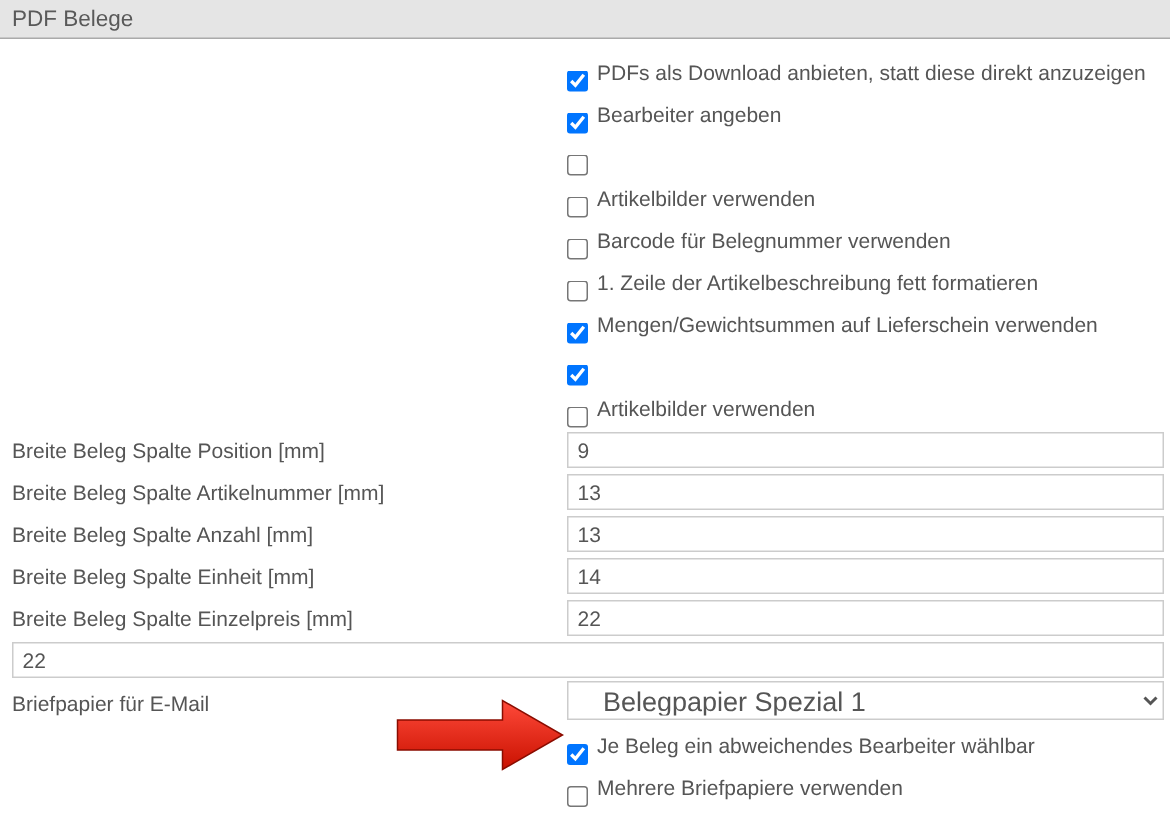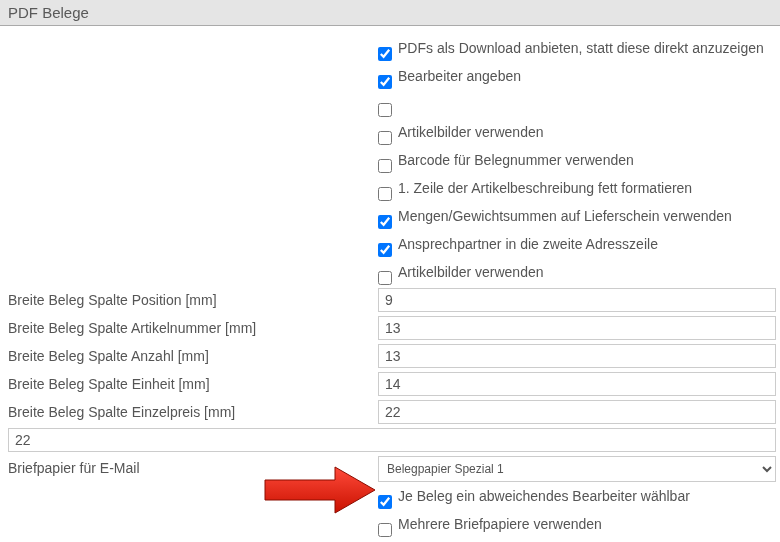--- a/index.html
+++ b/index.html
@@ -3,21 +3,21 @@
 <meta charset="utf-8">
 <style>
 html,body{margin:0;padding:0;font-family:Arial,Helvetica,sans-serif;font-size:14px;color:#555;background:#fff}
 .wrap{width:780px}
 .hdr{background:#e5e5e5;color:#595959;padding:4px 8px;font-size:15px;border-bottom:1px solid #aaa}
 .content{padding:8px 0 8px 8px}
 .row{display:flex;align-items:center;min-height:28px;line-height:28px}
 .lab{width:370px;padding-left:0}
 .ctl{flex:1;padding-right:4px}
 .ctl input[type=text]{width:100%;box-sizing:border-box;height:24px;border:1px solid #ccc;padding:2px 6px;font-size:14px;color:#555}
-.ctl select{width:100%;box-sizing:border-box;height:26px;border:1px solid #ccc;padding:2px 4px;font-size:12px;color:#555;background:#fff}
+.ctl select{width:100%;box-sizing:border-box;height:26px;border:1px solid #ccc;padding:2px 19px;font-size:18px;color:#555;background:#fff}
 .cbrow{display:flex;align-items:flex-end;min-height:26px;line-height:26px}
 .cbrow input[type=checkbox]{margin:0 6px 0 0;width:14px;height:14px}
 .cbrow span{white-space:nowrap}
 .arrow{position:absolute;left:260px;top:465px;pointer-events:none}
 .arrow svg{display:block}
 .relwrap{position:relative}
 </style>
 </head>
 <body>
 
@@ -85,21 +85,20 @@
         <input type="checkbox" checked="" style="">
         <span>Mengen/Gewichtsummen auf Lieferschein verwenden</span>
       </label>
     </div>
       </div>
     <div class="row">
         <div class="lab"></div>
         <div class="ctl">
       <label class="cbrow">
         <input type="checkbox" checked="" style="">
-        <span>Ansprechpartner in die zweite Adresszeile</span>
       </label>
     </div>
       </div>
     <div class="row">
         <div class="lab"></div>
         <div class="ctl">
       <label class="cbrow">
         <input type="checkbox" style="">
         <span>Artikelbilder verwenden</span>
       </label>

